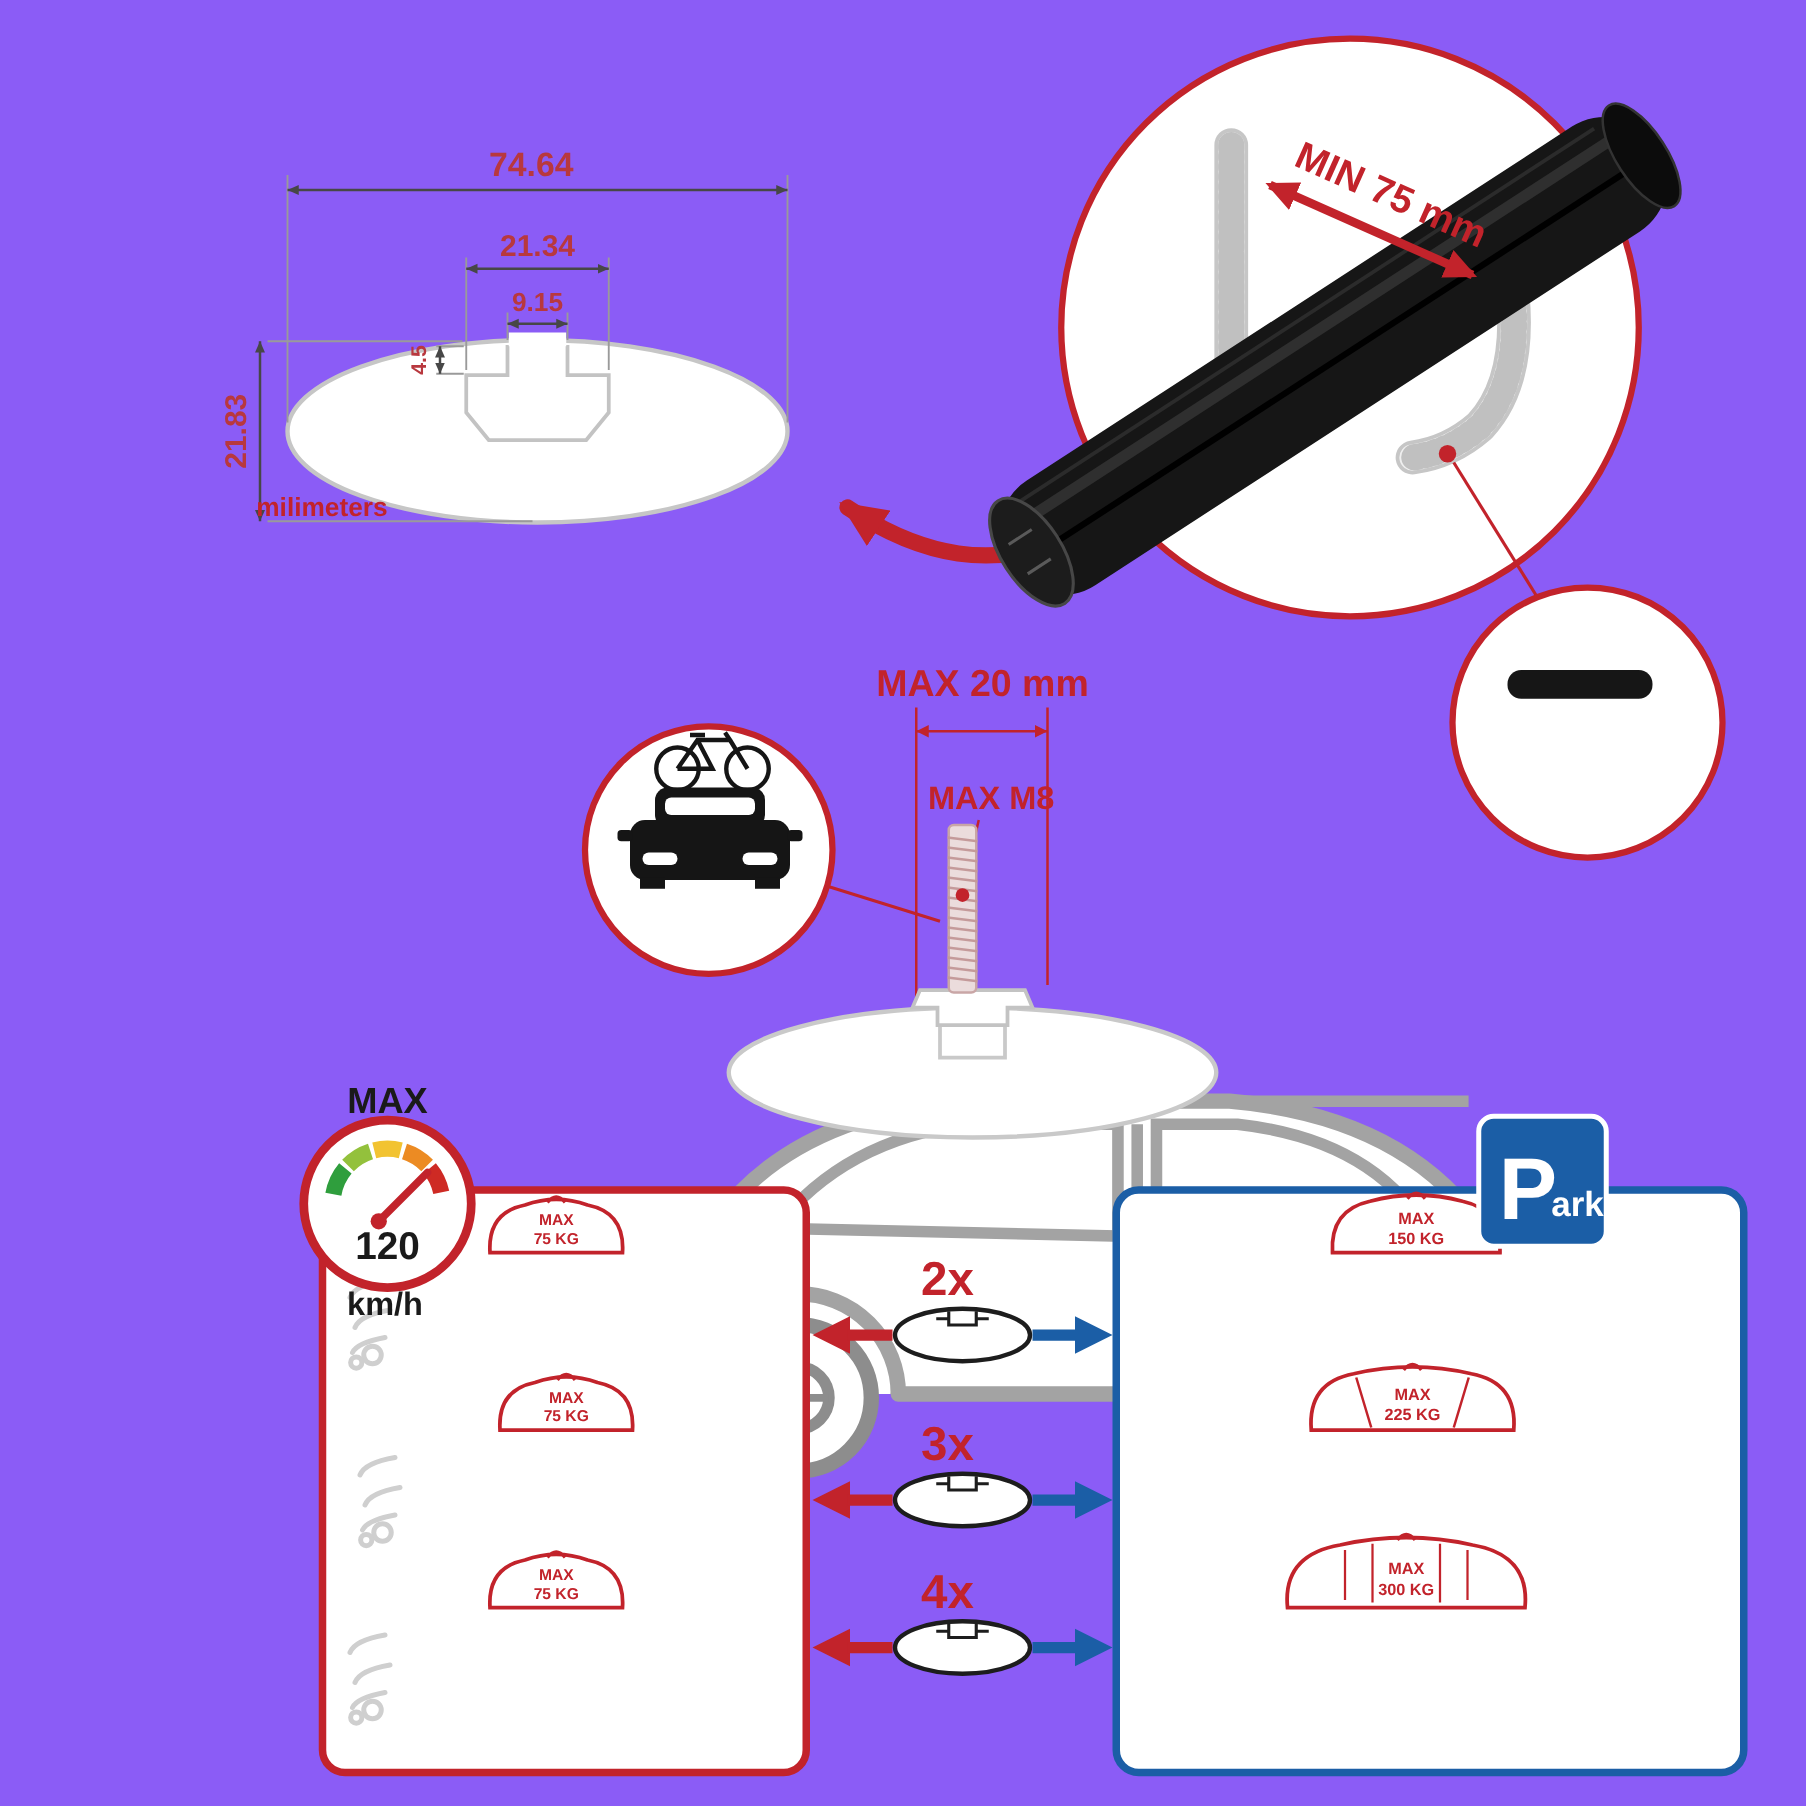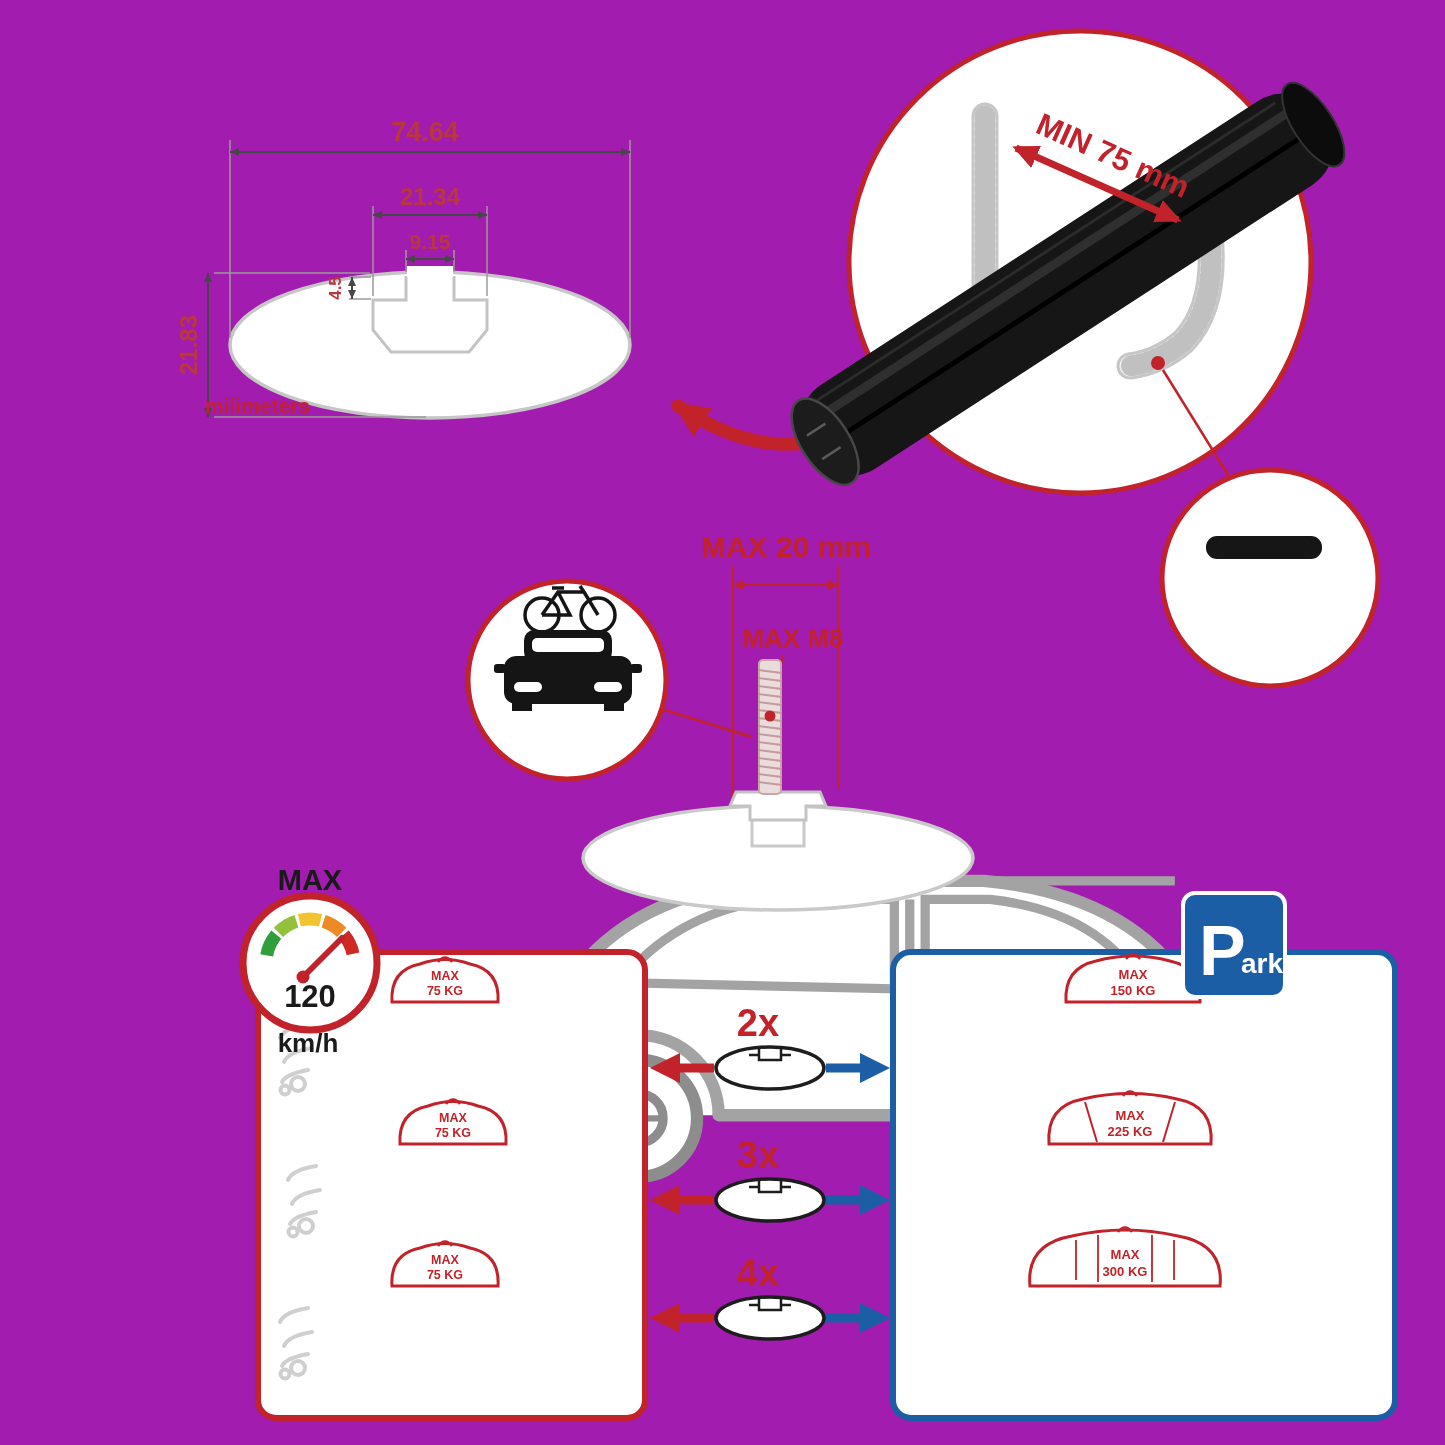--- a/index.html
+++ b/index.html
@@ -1,16 +1,16 @@
 <!DOCTYPE html>
 <html><head>
 <meta charset="utf-8">
 <style>
   html,body{margin:0;padding:0;background:#ffffff;}
-  .stage{position:relative;width:1445px;height:1445px;background:#a21caf;overflow:hidden;}
+  .stage{position:relative;width:1445px;height:1445px;background:#8b5cf6;overflow:hidden;}
   svg{display:block;}
   text{font-family:"Liberation Sans", sans-serif;}
   .mid{text-anchor:middle;}
   .t-dim{fill:#B8383E;font-weight:bold;}
   .t-red{fill:#C2232B;font-weight:bold;}
   .t-dark{fill:#1A1A1A;font-weight:bold;}
   .t-white{fill:#FFFFFF;font-weight:bold;}
   .t-carload{fill:#C2232B;font-weight:bold;}
 </style>
 </head>

